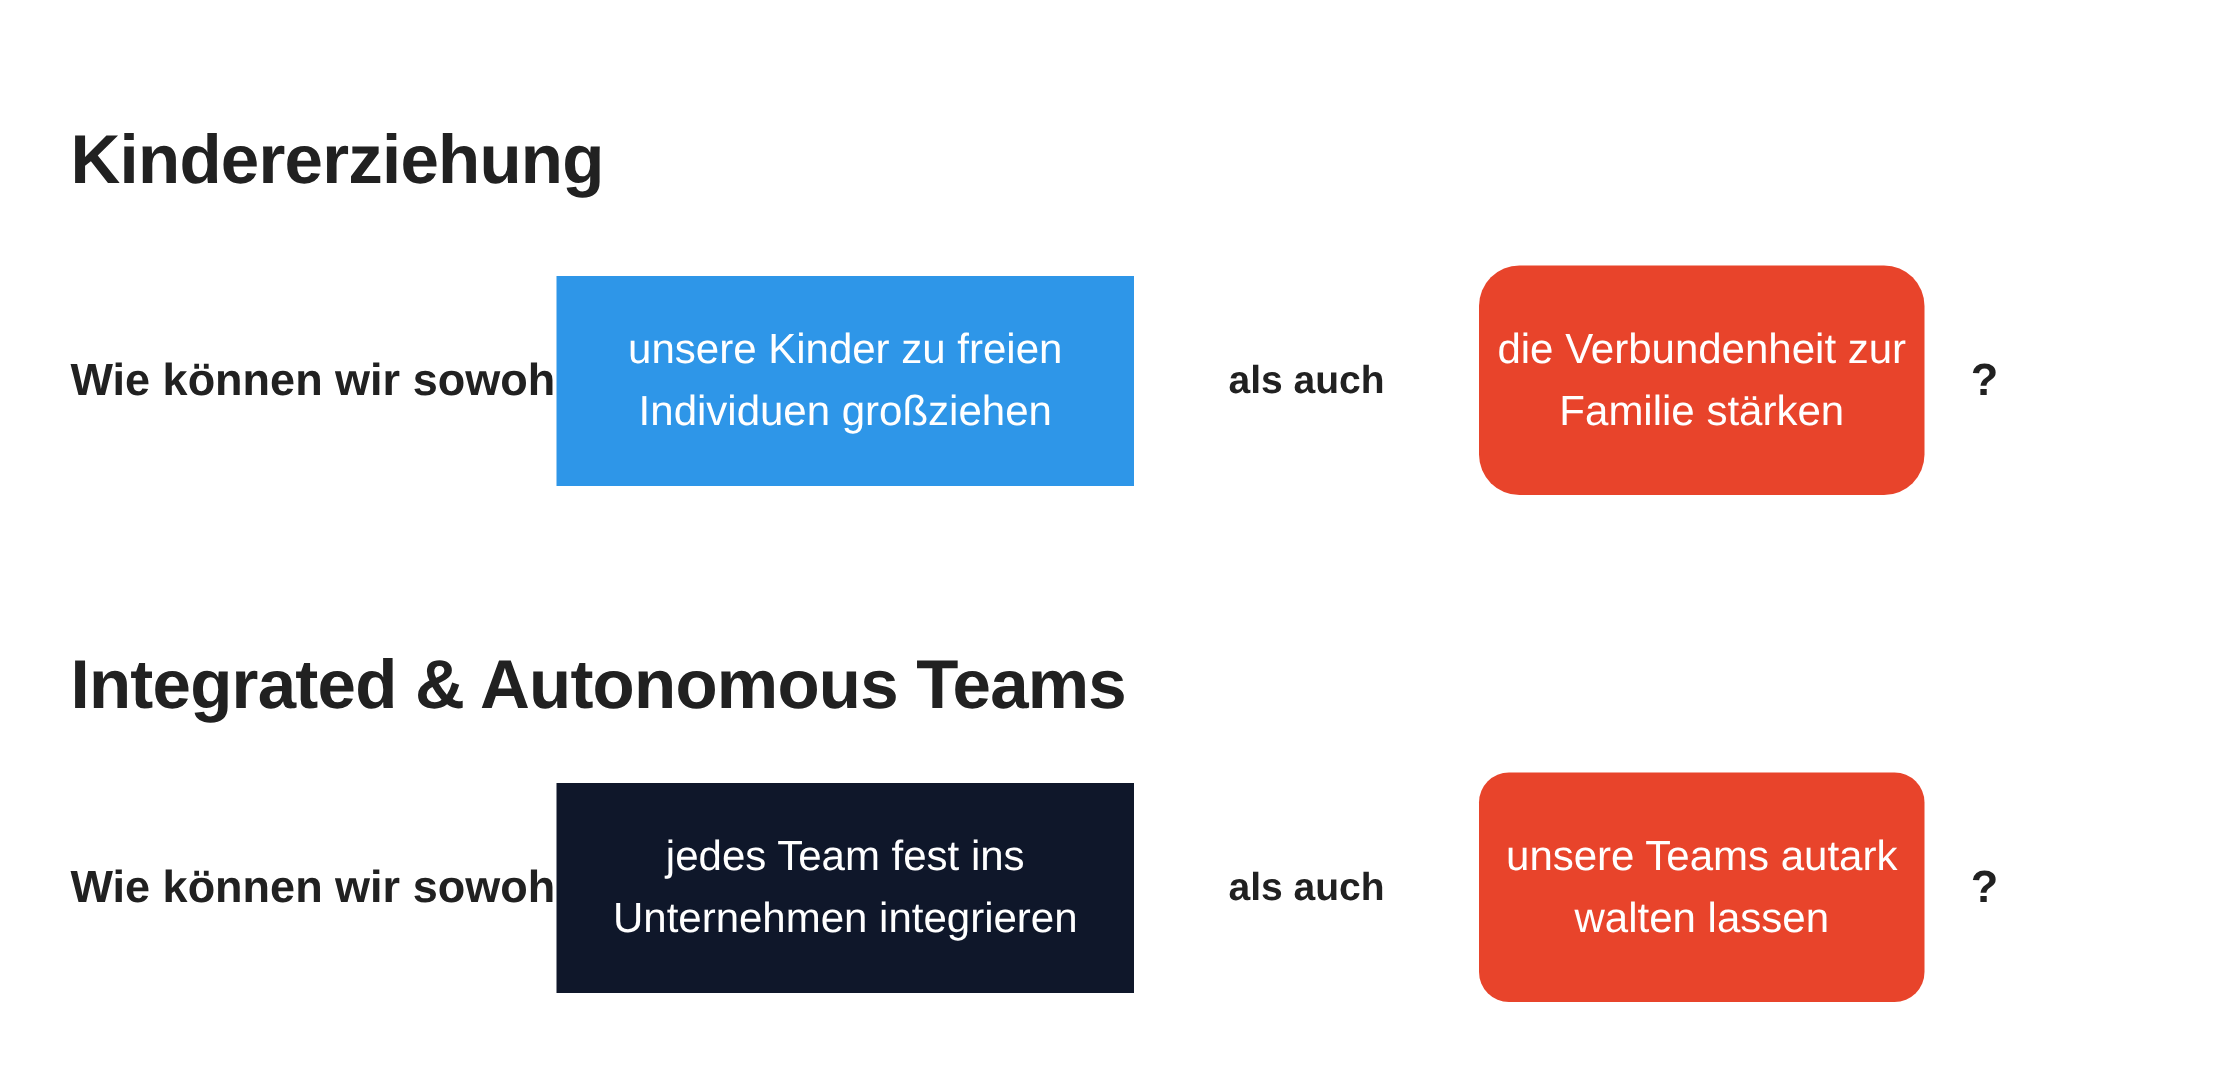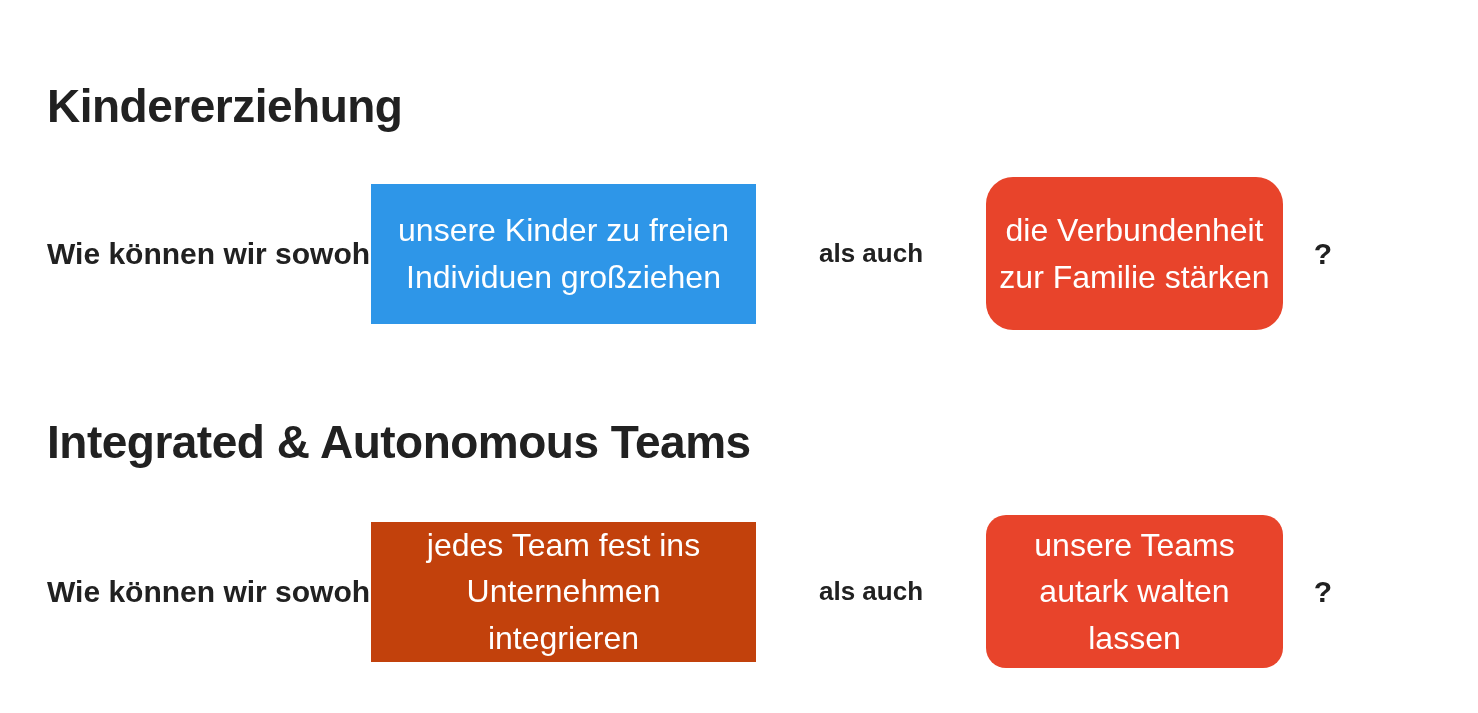--- a/index.html
+++ b/index.html
@@ -19,21 +19,21 @@
   .section-title {
     position: absolute;
     left: 47px;
     font-size: 46px;
     font-weight: 700;
     color: #212121;
     letter-spacing: -0.5px;
     white-space: nowrap;
   }
   .title-1 { top: 55px; }
-  .title-2 { top: 391px; }
+  .title-2 { top: 405px; }
 
   .question-row {
     position: absolute;
     left: 0;
     width: 1478px;
     height: 153px;
     display: flex;
     align-items: center;
   }
   .row-1 { top: 153px; }
@@ -47,21 +47,21 @@
     font-weight: 700;
     color: #212121;
     white-space: nowrap;
   }
   .option-box {
     display: flex;
     align-items: center;
     justify-content: center;
     text-align: center;
     color: #ffffff;
-    font-size: 32px;
+    font-size: 28px;
     font-weight: 400;
     line-height: 1.45;
     box-sizing: border-box;
   }
   .blue-box {
     width: 385px;
     height: 140px;
     padding: 6px 16px;
   }
   .red-box {
@@ -97,19 +97,19 @@
     <div class="option-box blue-box" style="background-color: rgb(46, 150, 232);">unsere Kinder zu freien Individuen großziehen</div>
     <div class="question-connector">als auch</div>
     <div class="option-box red-box" style="background-color: rgb(232, 68, 43); border-radius: 27px;">die Verbundenheit zur Familie stärken</div>
     <div class="question-mark">?</div>
   </div>
 
   <div class="section-title title-2">Integrated &amp; Autonomous Teams</div>
 
   <div class="question-row row-2">
     <div class="question-prefix">Wie können wir sowohl</div>
-    <div class="option-box blue-box" style="background-color: #c2410c;">jedes Team fest ins Unternehmen integrieren</div>
+    <div class="option-box blue-box" style="background-color: #0f172a;">jedes Team fest ins Unternehmen integrieren</div>
     <div class="question-connector">als auch</div>
     <div class="option-box red-box" style="background-color: rgb(232, 68, 43); border-radius: 20px;">unsere Teams autark walten lassen</div>
     <div class="question-mark">?</div>
   </div>
 
 </div>
 
 </body></html>

